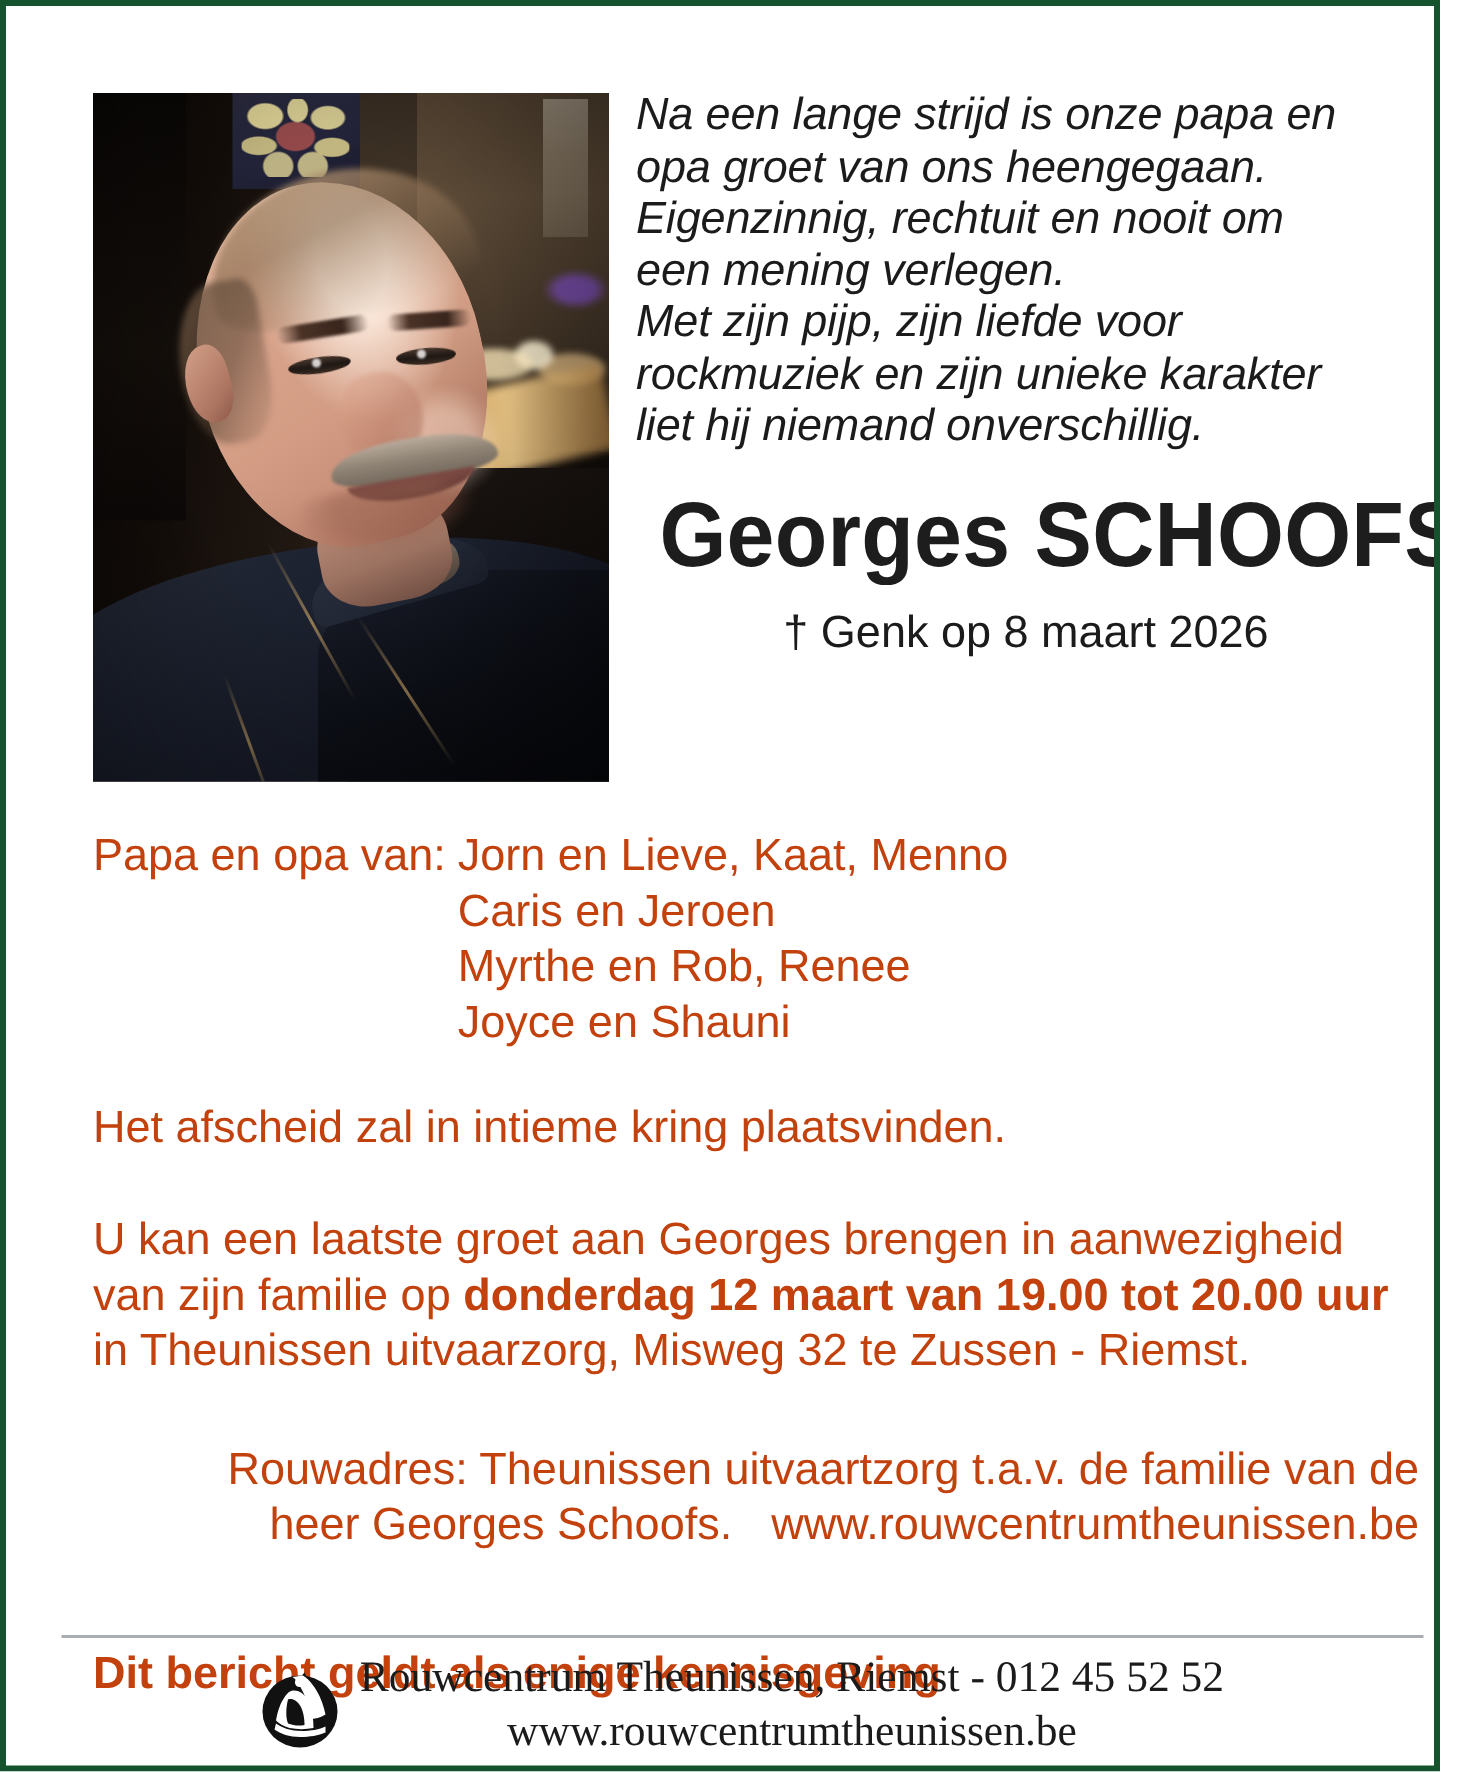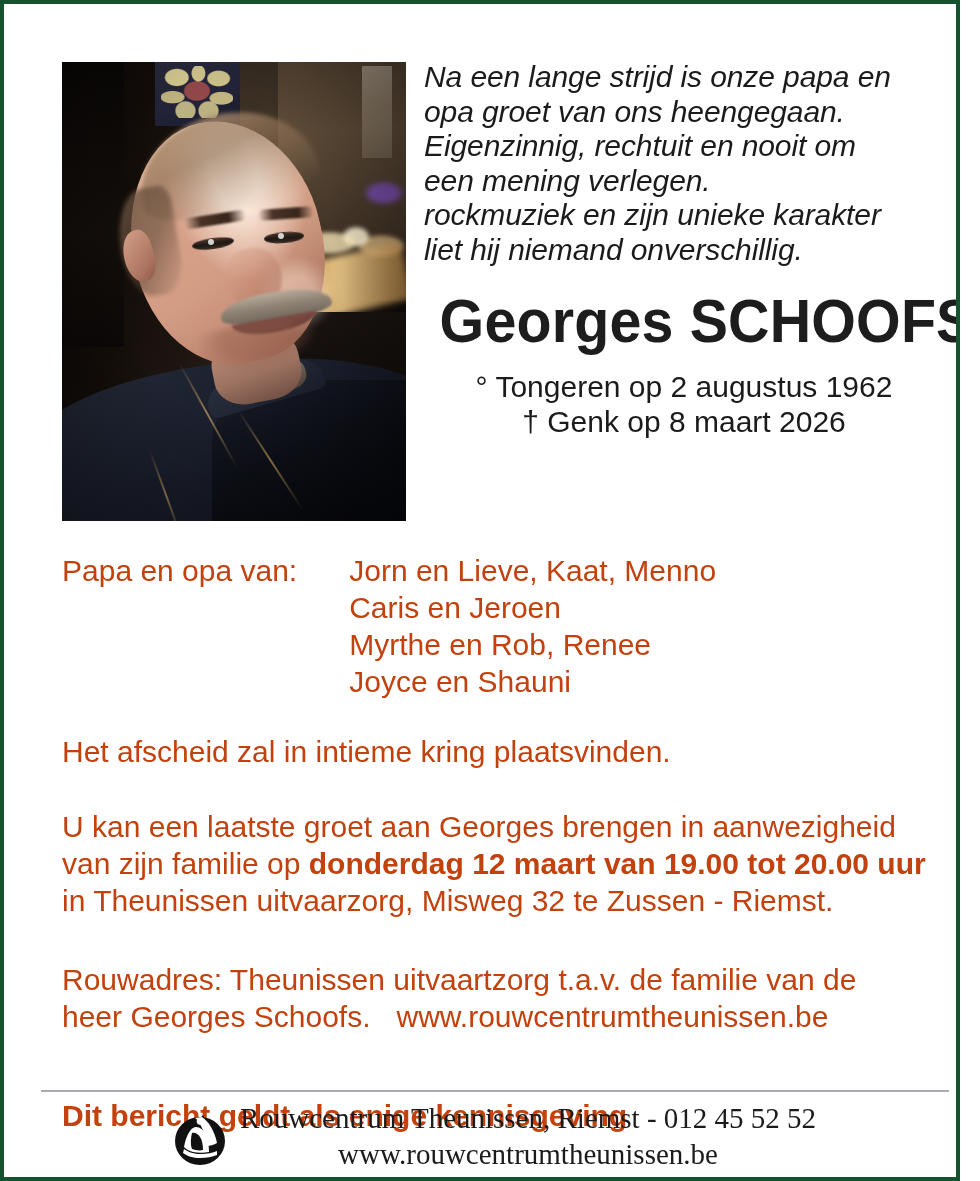--- a/index.html
+++ b/index.html
@@ -285,29 +285,29 @@
     left: 58px;
     top: 548px;
     width: 884px;
     color: #c2410c;
     font-size: 30px;
     line-height: 37px;
   }
   .survivors { display: flex; }
   .survivors-label { white-space: nowrap; }
   .survivors-names { margin-left: 8px; }
-  .survivors-names div { white-space: nowrap; margin-left: 44px; }
+  .survivors-names div { white-space: nowrap; }
 
   .para { margin-top: 33px; }
   .para-tight { margin-top: 38px; }
   b { font-weight: bold; }
 
   .addr {
     margin-top: 42px;
-    text-align: left;
+    text-align: right;
     line-height: 37px;
   }
   .addr .gap { display: inline-block; width: 26px; }
 
   .notice {
     margin-top: 62px;
     font-weight: bold;
     font-size: 30px;
   }
 
@@ -388,28 +388,28 @@
       <div class="ph-layer chin-shadow"></div>
       <div class="ph-layer photo-vignette"></div>
     </div>
 
     <div class="right-col">
       <div class="intro">
         <p>Na een lange strijd is onze papa en</p>
         <p>opa groet van ons heengegaan.</p>
         <p>Eigenzinnig, rechtuit en nooit om</p>
         <p>een mening verlegen.</p>
+        <p>Met zijn pijp, zijn liefde voor</p>
         <p>rockmuziek en zijn unieke karakter</p>
         <p>liet hij niemand onverschillig.</p>
       </div>
 
       <div class="name">Georges SCHOOFS</div>
 
       <div class="dates">
-        <div>° Tongeren op 2 augustus 1962</div>
         <div>† Genk op 8 maart 2026</div>
       </div>
     </div>
   </div>
 
   <div class="body">
 
     <div class="survivors">
       <div class="survivors-label">Papa en opa van:</div>
       <div class="survivors-names">

